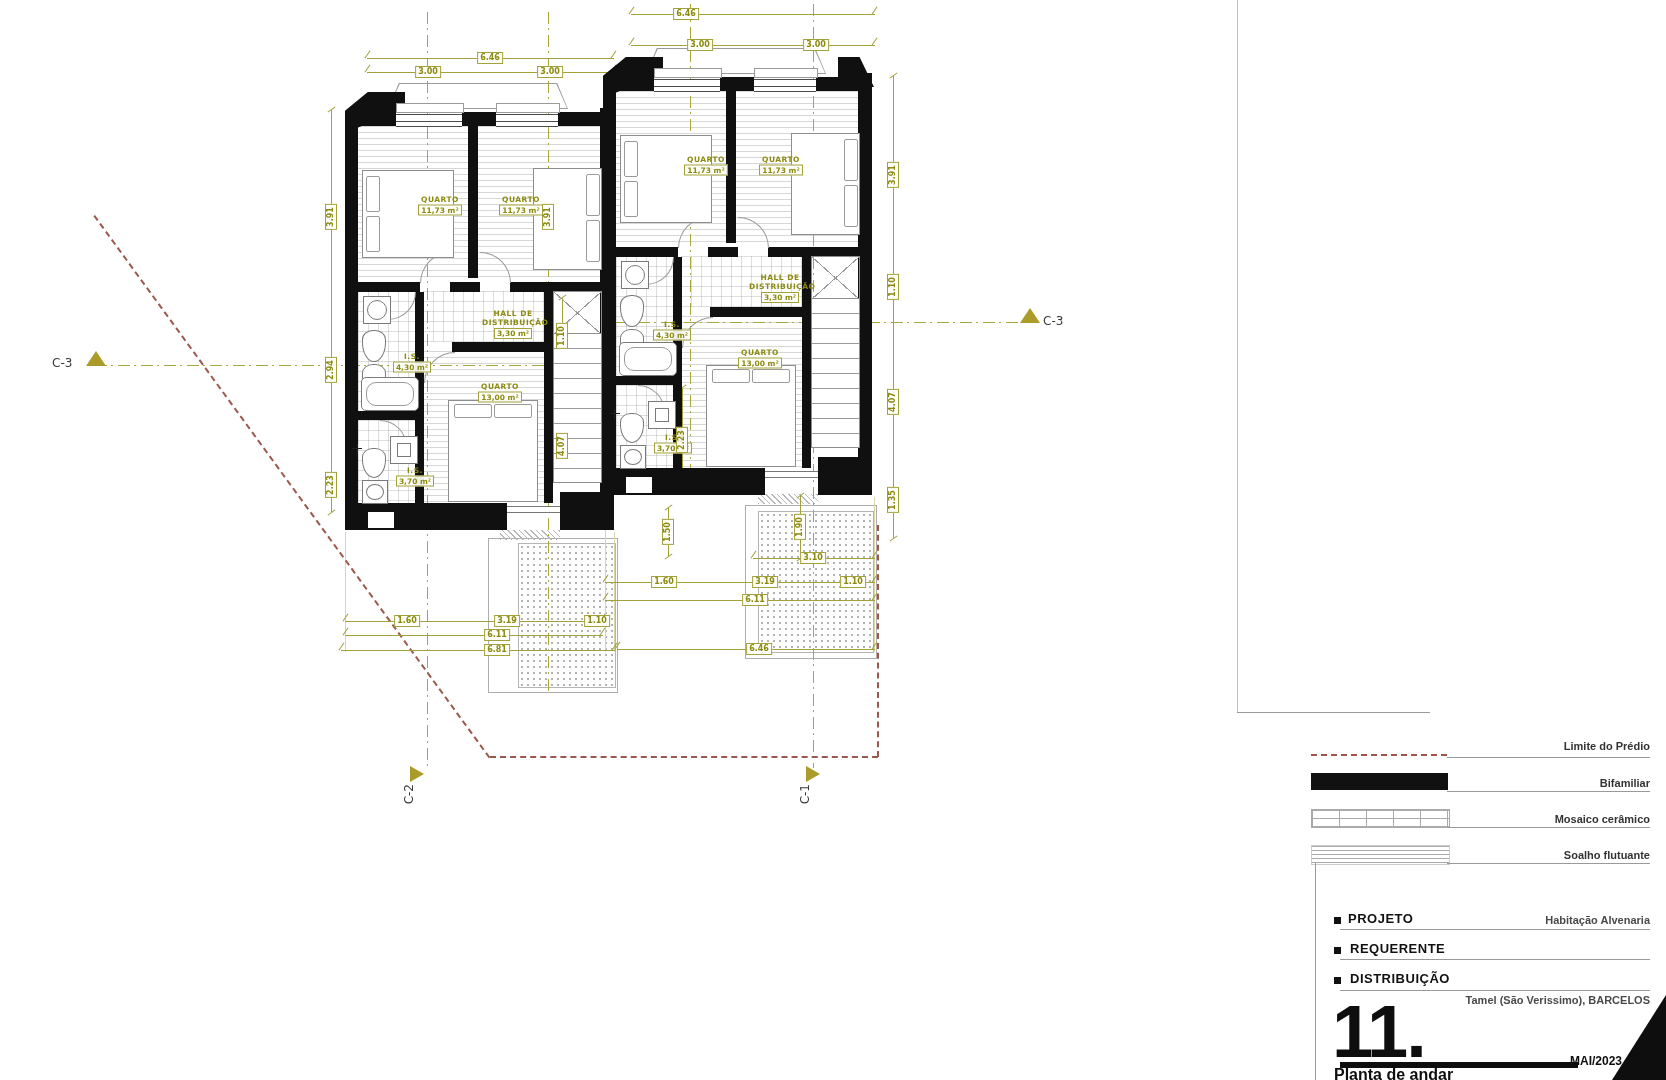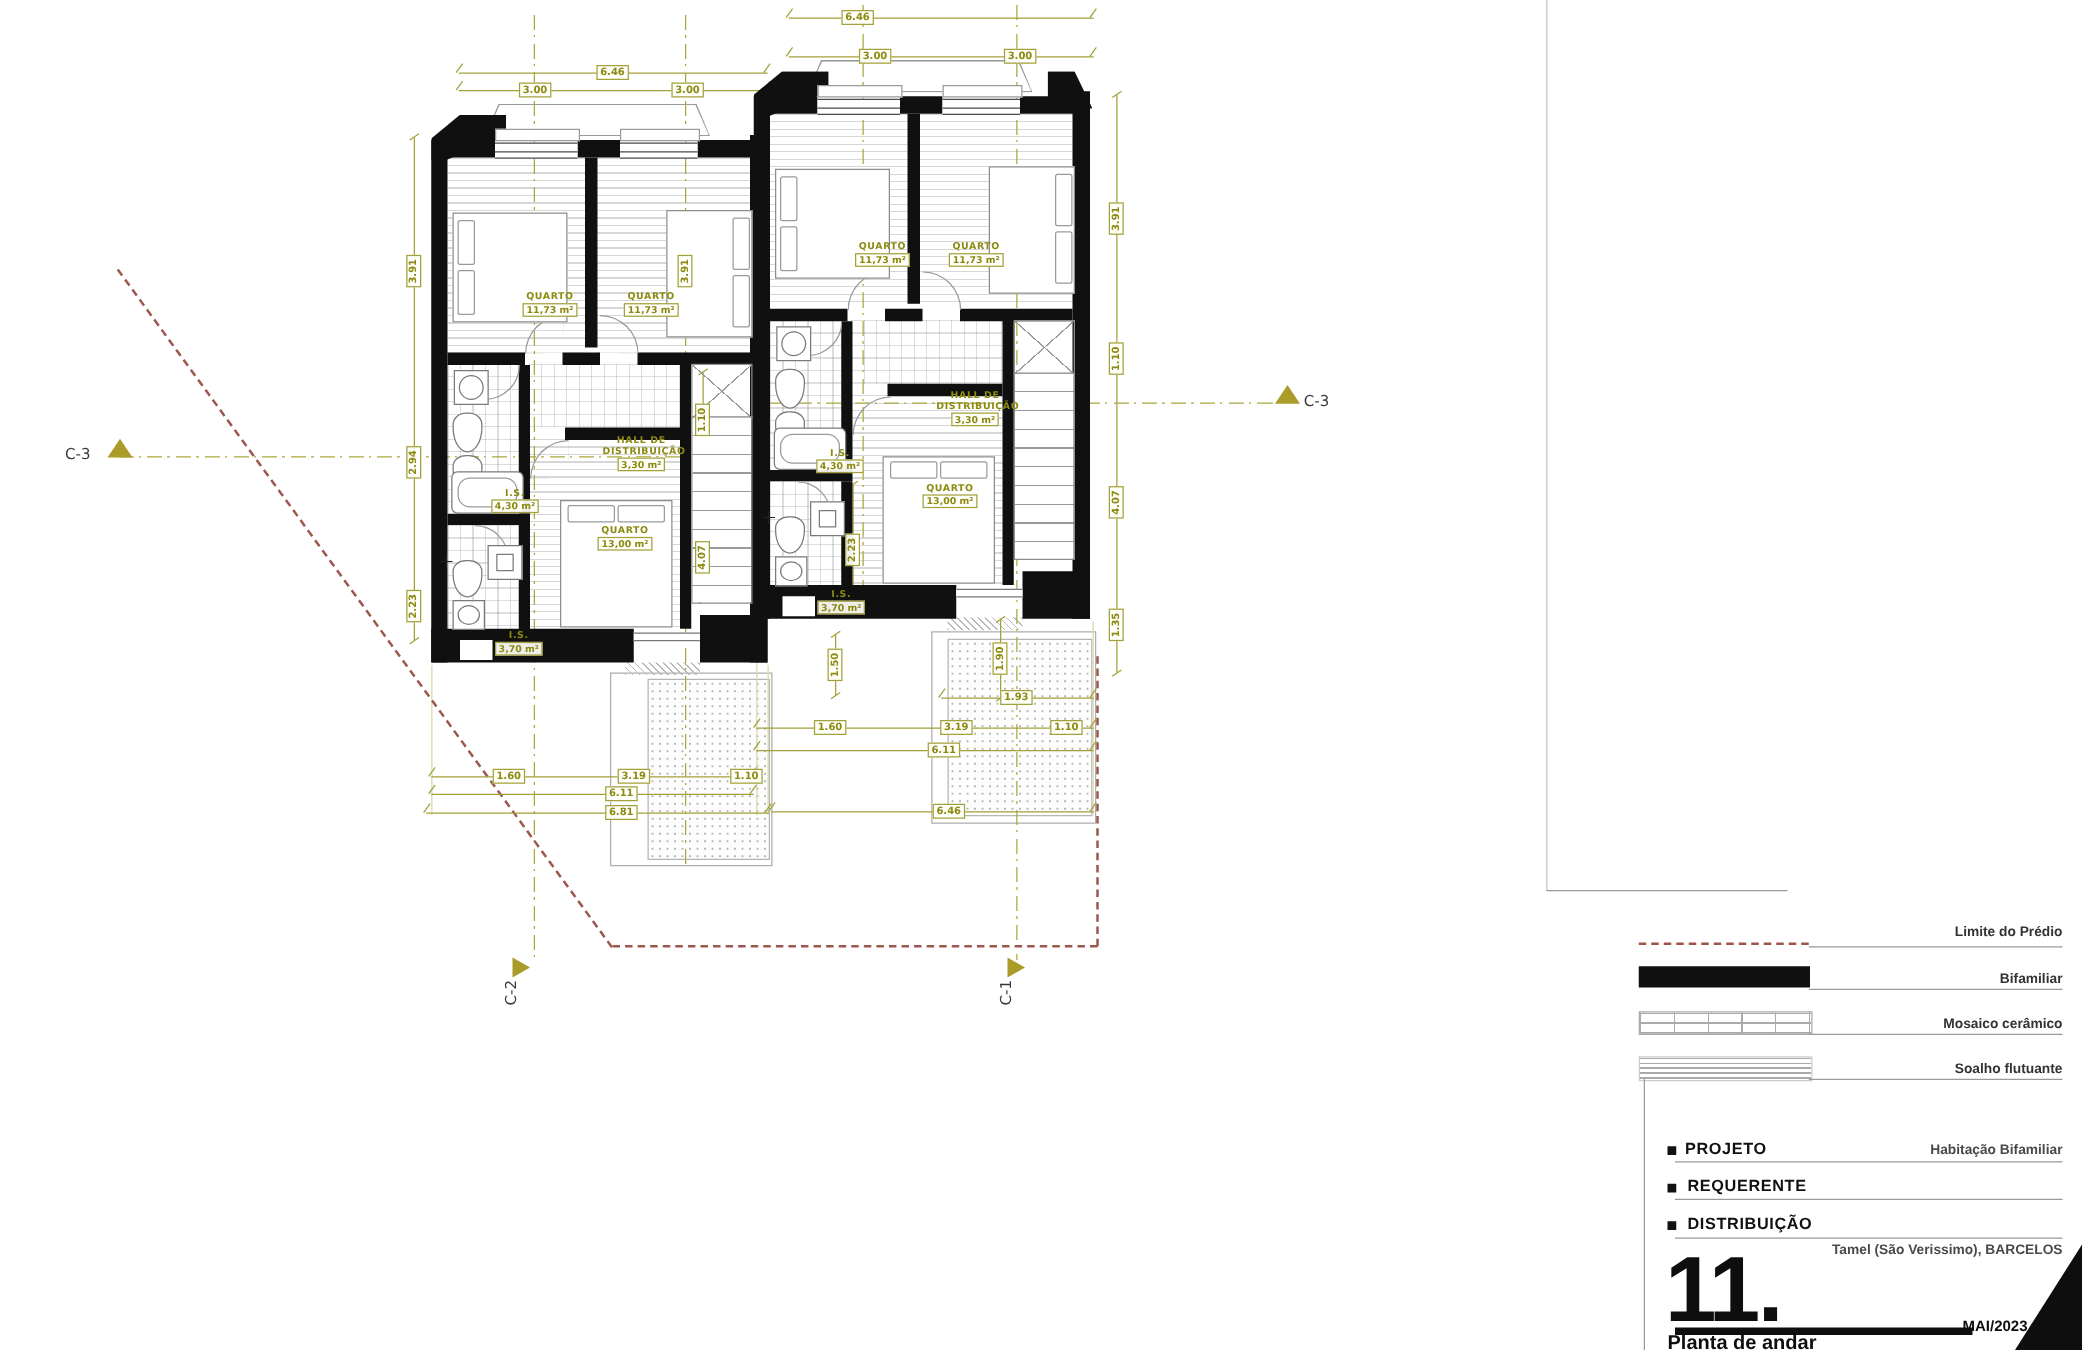--- a/index.html
+++ b/index.html
@@ -55,21 +55,21 @@
   .dl-h::before,.dl-h::after{content:"";position:absolute;top:-4px;width:9px;height:1px;background:#a3a13a;transform:rotate(-55deg);}
   .dl-h::before{left:-4px;}.dl-h::after{right:-4px;}
   .dl-v{position:absolute;width:1px;background:#a3a13a;z-index:6;}
   .dl-v::before,.dl-v::after{content:"";position:absolute;left:-4px;width:9px;height:1px;background:#a3a13a;transform:rotate(-35deg);}
   .dl-v::before{top:-1px;}.dl-v::after{bottom:-1px;}
   .dlab{position:absolute;transform:translate(-50%,-50%);font:700 8px/10px "DejaVu Sans",sans-serif;color:#8c8a10;
         border:1px solid #a3a13a;background:rgba(255,255,252,.93);padding:0 2px;white-space:nowrap;z-index:30;}
   .dlab.v{writing-mode:vertical-rl;transform:translate(-50%,-50%) rotate(180deg);padding:2px 0;}
   
   .rlab{position:absolute;transform:translate(-50%,-50%);text-align:center;color:#8c8a10;
-        font:700 7.5px/9px "DejaVu Sans",sans-serif;z-index:25;width:90px;letter-spacing:.5px;margin-top:38px;}
+        font:700 7.5px/9px "DejaVu Sans",sans-serif;z-index:25;width:90px;letter-spacing:.5px;}
   .rlab .nm{display:block;margin-bottom:1px;}
   .rlab .ar{display:inline-block;border:1px solid #a3a13a;background:rgba(255,255,252,.93);padding:0 2px;letter-spacing:0;}
   .rlab.narrow{width:62px;}
   
   .tri-up{position:absolute;width:0;height:0;border-left:10px solid transparent;border-right:10px solid transparent;border-bottom:15px solid #ab9b28;z-index:31;}
   .tri-right{position:absolute;width:0;height:0;border-top:8px solid transparent;border-bottom:8px solid transparent;border-left:14px solid #ab9b28;z-index:31;}
   .mtx{position:absolute;font:400 12px "DejaVu Sans",sans-serif;color:#3a3a3a;z-index:31;}
   .mtx.v{writing-mode:vertical-rl;transform:rotate(180deg);}
   
   .ll{position:absolute;text-align:right;font:700 11px "Liberation Sans",sans-serif;color:#333;z-index:40;}
@@ -328,21 +328,21 @@
   <div class="dlab" style="left:597px;top:621px;">1.10</div>
   <div class="dlab" style="left:497px;top:635px;">6.11</div>
   <div class="dlab" style="left:497px;top:650px;">6.81</div>
   <div class="dlab" style="left:664px;top:582px;">1.60</div>
   <div class="dlab" style="left:765px;top:582px;">3.19</div>
   <div class="dlab" style="left:853px;top:582px;">1.10</div>
   <div class="dlab" style="left:755px;top:600px;">6.11</div>
   <div class="dlab" style="left:759px;top:649px;">6.46</div>
   <div class="dlab v" style="left:668px;top:532px;">1.50</div>
   <div class="dlab v" style="left:800px;top:527px;">1.90</div>
-  <div class="dlab" style="left:813px;top:558px;">1.93</div>
+  <div class="dlab" style="left:813px;top:558px;">3.10</div>
 
   <div class="mtx" style="left:52px;top:356px;">C-3</div>
   <div class="tri-up" style="left:86px;top:351px;"></div>
   <div class="tri-up" style="left:1020px;top:308px;"></div>
   <div class="mtx" style="left:1043px;top:314px;">C-3</div>
   <div class="tri-right" style="left:410px;top:766px;"></div>
   <div class="mtx v" style="left:402px;top:784px;">C-2</div>
   <div class="tri-right" style="left:806px;top:766px;"></div>
   <div class="mtx v" able="false" style="left:798px;top:784px;">C-1</div>
 
@@ -362,21 +362,21 @@
   <div class="ll" style="left:1450px;top:813px;width:200px;">Mosaico cerâmico</div>
 
   <div class="sw-soalho" style="left:1311px;top:845px;width:137px;height:18px;"></div>
   <div class="tline" style="left:1447px;top:863px;width:203px;"></div>
   <div class="ll" style="left:1450px;top:849px;width:200px;">Soalho flutuante</div>
 
   <div class="vline" style="left:1315px;top:863px;height:217px;background:#9a9a9a;"></div>
 
   <div class="bullet" style="left:1334px;top:917px;"></div>
   <div class="tb-label" style="left:1348px;top:911px;">PROJETO</div>
-  <div class="tb-value" style="left:1430px;top:914px;width:220px;">Habitação Bifamiliar</div>
+  <div class="tb-value" style="left:1430px;top:914px;width:220px;">Habitação Alvenaria</div>
   <div class="tline" style="left:1340px;top:929px;width:310px;"></div>
 
   <div class="bullet" style="left:1334px;top:947px;"></div>
   <div class="tb-label" style="left:1350px;top:941px;">REQUERENTE</div>
   <div class="tline" style="left:1340px;top:959px;width:310px;"></div>
 
   <div class="bullet" style="left:1334px;top:977px;"></div>
   <div class="tb-label" style="left:1350px;top:971px;">DISTRIBUIÇÃO</div>
   <div class="tline" style="left:1340px;top:990px;width:310px;"></div>
   <div class="tb-value" style="left:1400px;top:994px;width:250px;">Tamel (São Verissimo), BARCELOS</div>

